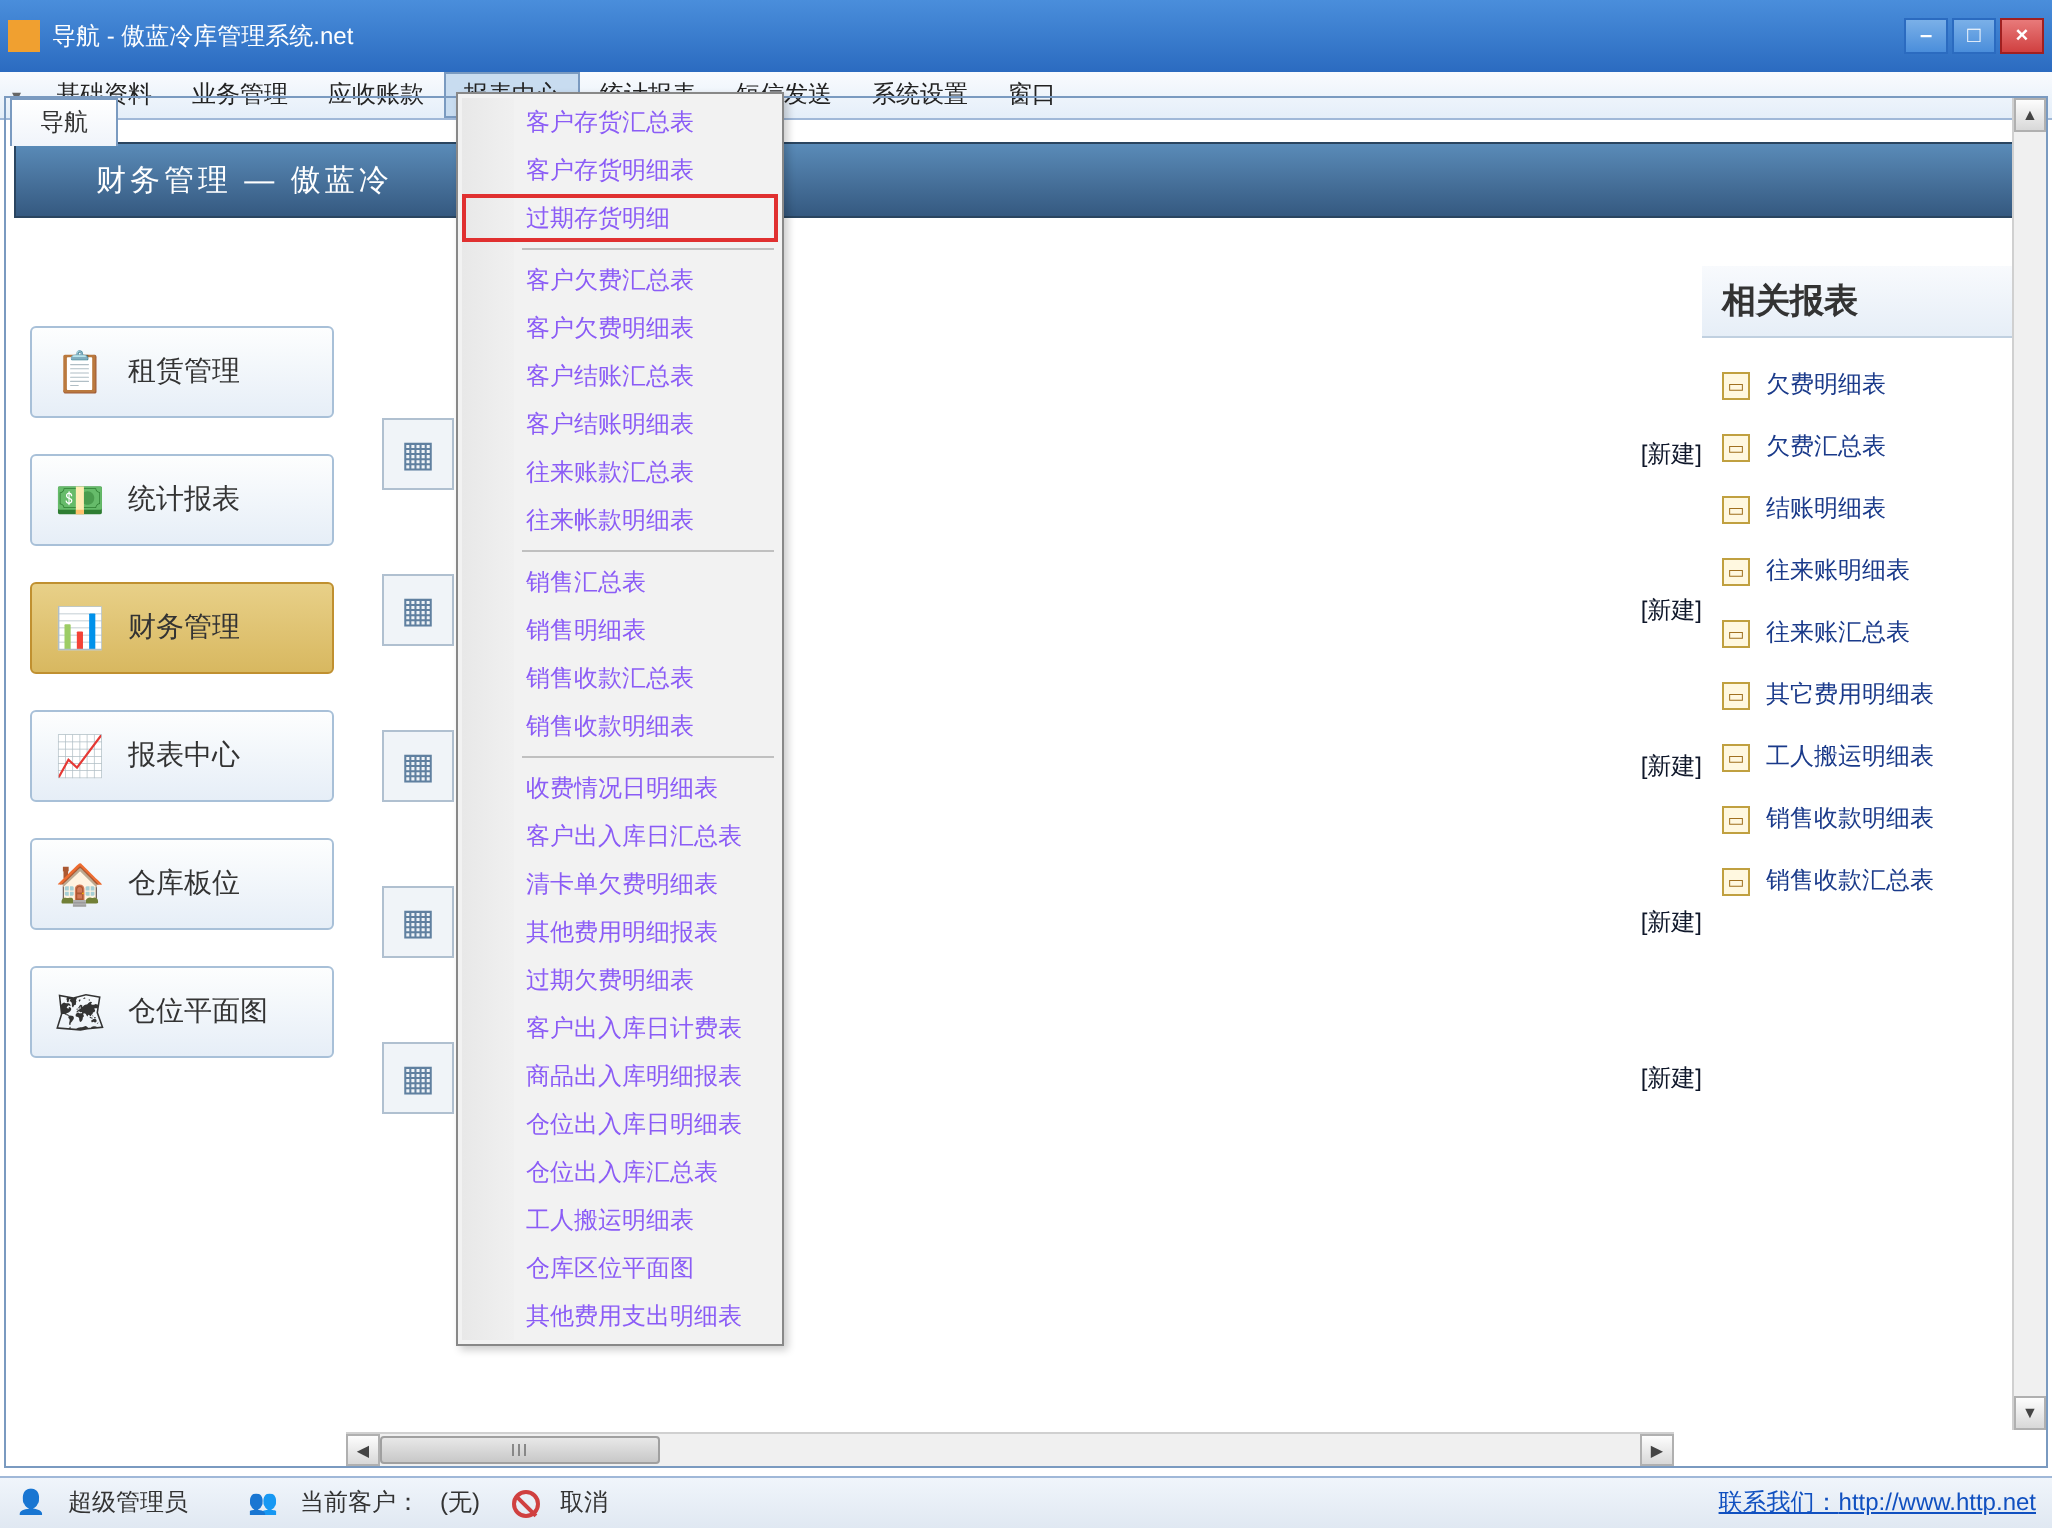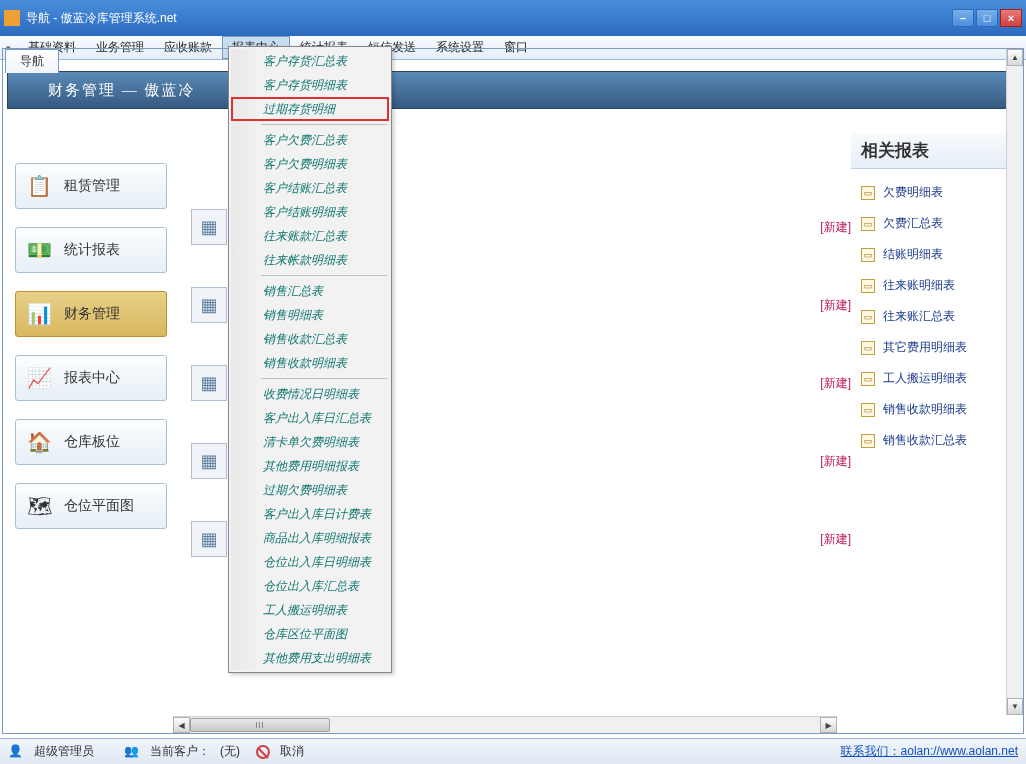--- a/index.html
+++ b/index.html
@@ -16,50 +16,50 @@
 
 
 .menubar { height: 24px; background: linear-gradient(#f9fbfe, #e4eef9); border-bottom: 1px solid #a0b8d8; display: flex; align-items: center; padding: 0 6px; }
 .menu-chevron { width: 12px; font-size: 9px; color: #666; cursor: pointer; }
 .menu-item { padding: 3px 10px; cursor: pointer; color: #222; }
 .menu-item.active { background: #c8dcf0; border: 1px solid #7a9ac0; padding: 2px 9px; }
 
 
 .dropdown { position: absolute; left: 228px; top: 46px; width: 164px; background: #f2f2f2; border: 1px solid #888; z-index: 100; box-shadow: 2px 2px 4px rgba(0,0,0,.2); padding: 2px; }
 .dropdown-left { position: absolute; left: 2px; top: 2px; bottom: 2px; width: 26px; background: linear-gradient(to right, #e8e8e8, #f0f0f0); }
-.dd-item { padding: 4px 8px 4px 32px; cursor: pointer; position: relative; color: #0f766e; line-height: 16px; font-style: italic; }
+.dd-item { padding: 4px 8px 4px 32px; cursor: pointer; position: relative; color: #8b5cf6; line-height: 16px; }
 .dd-item.highlighted { border: 2px solid #e03030; padding: 2px 6px 2px 30px; }
 .dd-sep { height: 1px; background: #c0c0c0; margin: 3px 2px 3px 30px; }
 
 
 .body-area { position: absolute; top: 46px; left: 0; right: 0; bottom: 28px; border: 1px solid #7a9ac0; margin: 2px; }
 
 
 .tab-strip { height: 22px; display: flex; align-items: flex-start; padding-left: 2px; }
 .tab { background: linear-gradient(#fff, #f0f4fa); border: 1px solid #7a9ac0; border-bottom: none; padding: 3px 14px; font-size: 12px; color: #333; cursor: pointer; }
 
 
-.banner { margin: 0 4px; height: 38px; background: linear-gradient(#5a8bb8, #355980); border: 1px solid #2a4560; display: flex; align-items: center; padding-left: 40px; color: #fff; font-size: 15px; letter-spacing: 2px; font-family: Liberation Serif, serif; }
+.banner { margin: 0 4px; height: 38px; background: linear-gradient(#5a8bb8, #355980); border: 1px solid #2a4560; display: flex; align-items: center; padding-left: 40px; color: #fff; font-size: 15px; letter-spacing: 2px; }
 .banner-version { margin-left: 140px; font-size: 13px; letter-spacing: 0; }
 
 
 .main-row { display: flex; position: absolute; top: 66px; left: 4px; right: 4px; bottom: 4px; }
 
 
 .left-nav { width: 168px; padding-top: 48px; }
 .nav-btn { margin: 0 8px 18px 8px; height: 46px; background: linear-gradient(#fdfefe, #e6eef7); border: 1px solid #a8c0d8; border-radius: 3px; display: flex; align-items: center; padding-left: 10px; cursor: pointer; font-size: 14px; color: #333; }
 .nav-btn.selected { background: linear-gradient(#e8d088, #d8b860); border-color: #c09030; }
 .nav-icon { width: 28px; height: 28px; margin-right: 10px; display: inline-flex; align-items: center; justify-content: center; font-size: 20px; }
 
 
 .center { flex: 1; position: relative; }
 .content-row { display: flex; align-items: center; padding: 8px 0; margin-left: 16px; color: #333; }
 .content-icon { width: 36px; height: 36px; border: 1px solid #b0c0d0; background: #f0f4f8; margin-right: 10px; display: flex; align-items: center; justify-content: center; font-size: 18px; color: #6080a0; }
 .content-text { flex: 1; }
-.content-link { color: #be185d; margin-left: 20px; }
+.content-link { color: #0f172a; margin-left: 20px; }
 
 
 .right-panel { width: 168px; }
 .right-header { background: linear-gradient(#f8fafd, #e6eef7); border-bottom: 1px solid #c0d0e0; padding: 6px 10px; font-weight: bold; color: #333; font-size: 17px; margin-top: 18px; }
 .right-list { padding: 8px 4px; }
 .right-item { padding: 7px 6px; display: flex; align-items: center; cursor: pointer; color: #1a3a8a; }
 .right-item-icon { width: 14px; height: 14px; border: 1px solid #c0a040; background: #fff8e0; margin-right: 8px; display: inline-flex; align-items: center; justify-content: center; font-size: 9px; color: #a07020; }
 
 
 .vscroll { position: absolute; right: 0; top: 0; bottom: 18px; width: 17px; background: #f0f0f0; border-left: 1px solid #d0d0d0; }
@@ -266,16 +266,16 @@
 
   <div class="statusbar">
     <span class="status-icon">👤</span>
     <span>超级管理员</span>
     <span class="status-icon" style="margin-left:20px">👥</span>
     <span>当前客户：</span>
     <span>(无)</span>
     <span class="cancel-icon" style="margin-left:6px"></span>
     <span>取消</span>
     <span class="status-right">
-      <span class="status-link">联系我们：</span><span class="status-link">aolan://www.aolan.net</span>
+      <span class="status-link">联系我们：</span><span class="status-link">http://www.http.net</span>
     </span>
   </div>
 </div>
 
 </body></html>

